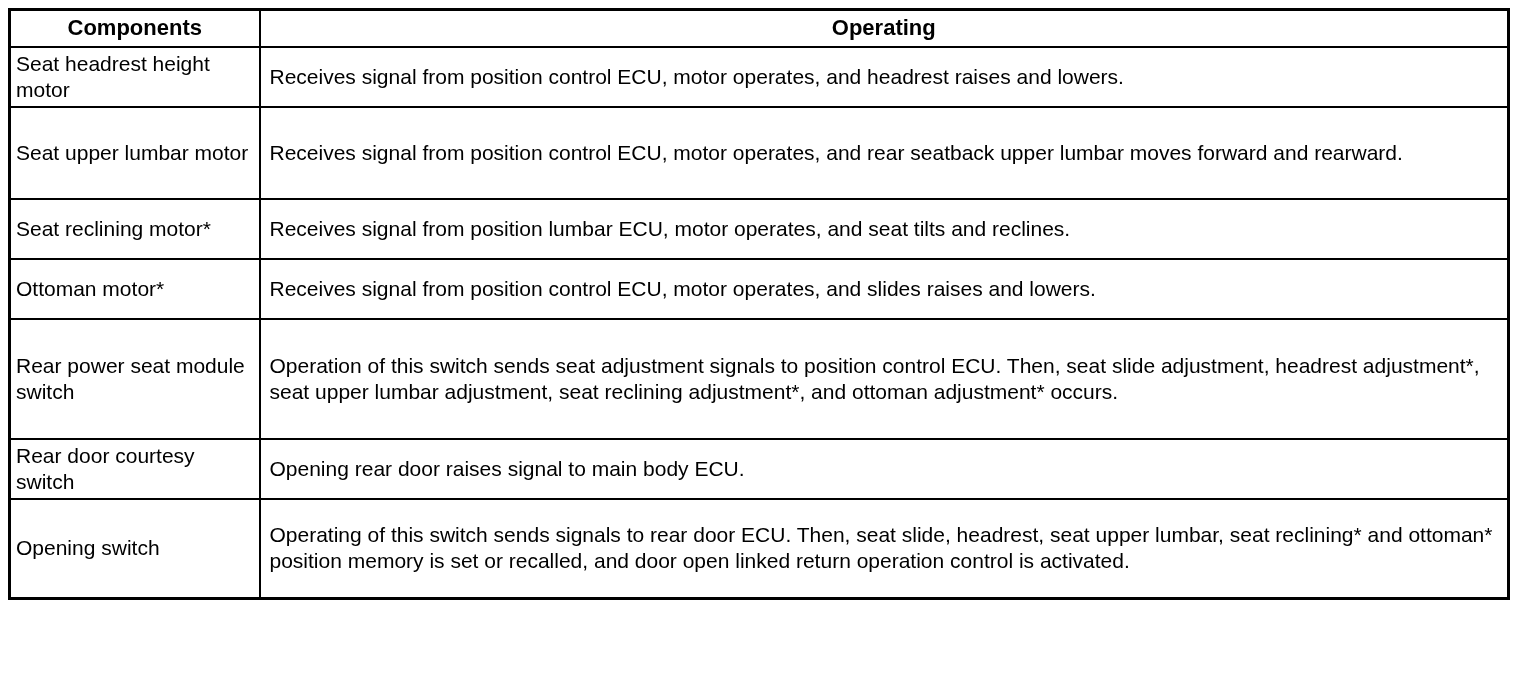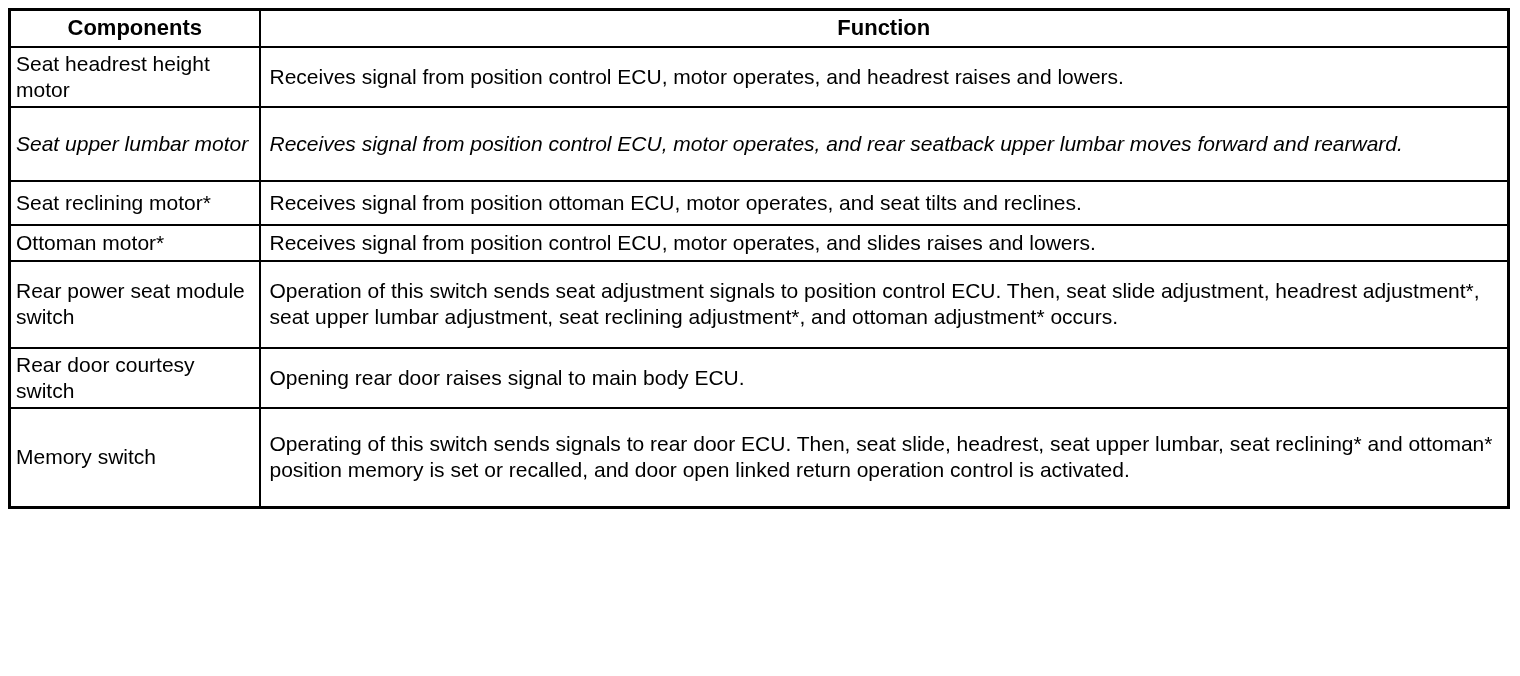--- a/index.html
+++ b/index.html
@@ -43,67 +43,67 @@
     padding: 2px 4px;
   }
   .spec-table td.function-cell {
     padding-left: 9px;
     padding-right: 10px;
   }
   
   tr.row-header { height: 37px; }
   tr.row-0 { height: 48px; }
   tr.row-1 { height: 56px; }
-  tr.row-2 { height: 74px; font-style: italic; }
-  tr.row-3 { height: 44px; }
-  tr.row-4 { height: 36px; }
+  tr.row-2 { height: 92px; }
+  tr.row-3 { height: 60px; }
+  tr.row-4 { height: 60px; }
   tr.row-5 { height: 68px; }
-  tr.row-6 { height: 87px; }
+  tr.row-6 { height: 120px; }
   tr.row-7 { height: 52px; }
   tr.row-8 { height: 100px; }
 </style>
 </head>
 <body>
 
 <div class="page">
   <table class="spec-table">
     <colgroup>
       <col class="col-component">
       <col class="col-function">
     </colgroup>
     <thead>
       <tr class="row-header">
         <th>Components</th>
-        <th>Function</th>
+        <th>Operating</th>
       </tr>
     </thead>
     <tbody>
       <tr class="row-1">
         <td class="component-cell">Seat headrest height motor</td>
         <td class="function-cell">Receives signal from position control ECU, motor operates, and headrest raises and lowers.</td>
       </tr>
       <tr class="row-2">
         <td class="component-cell">Seat upper lumbar motor</td>
         <td class="function-cell">Receives signal from position control ECU, motor operates, and rear seatback upper lumbar moves forward and rearward.</td>
       </tr>
       <tr class="row-3">
         <td class="component-cell">Seat reclining motor*</td>
-        <td class="function-cell">Receives signal from position ottoman ECU, motor operates, and seat tilts and reclines.</td>
+        <td class="function-cell">Receives signal from position lumbar ECU, motor operates, and seat tilts and reclines.</td>
       </tr>
       <tr class="row-4">
         <td class="component-cell">Ottoman motor*</td>
         <td class="function-cell">Receives signal from position control ECU, motor operates, and slides raises and lowers.</td>
       </tr>
       <tr class="row-6">
         <td class="component-cell">Rear power seat module switch</td>
         <td class="function-cell">Operation of this switch sends seat adjustment signals to position control ECU. Then, seat slide adjustment, headrest adjustment*, seat upper lumbar adjustment, seat reclining adjustment*, and ottoman adjustment* occurs.</td>
       </tr>
       <tr class="row-7">
         <td class="component-cell">Rear door courtesy switch</td>
         <td class="function-cell">Opening rear door raises signal to main body ECU.</td>
       </tr>
       <tr class="row-8">
-        <td class="component-cell">Memory switch</td>
+        <td class="component-cell">Opening switch</td>
         <td class="function-cell">Operating of this switch sends signals to rear door ECU. Then, seat slide, headrest, seat upper lumbar, seat reclining* and ottoman* position memory is set or recalled, and door open linked return operation control is activated.</td>
       </tr>
     </tbody>
   </table>
 </div>
 
 </body></html>

